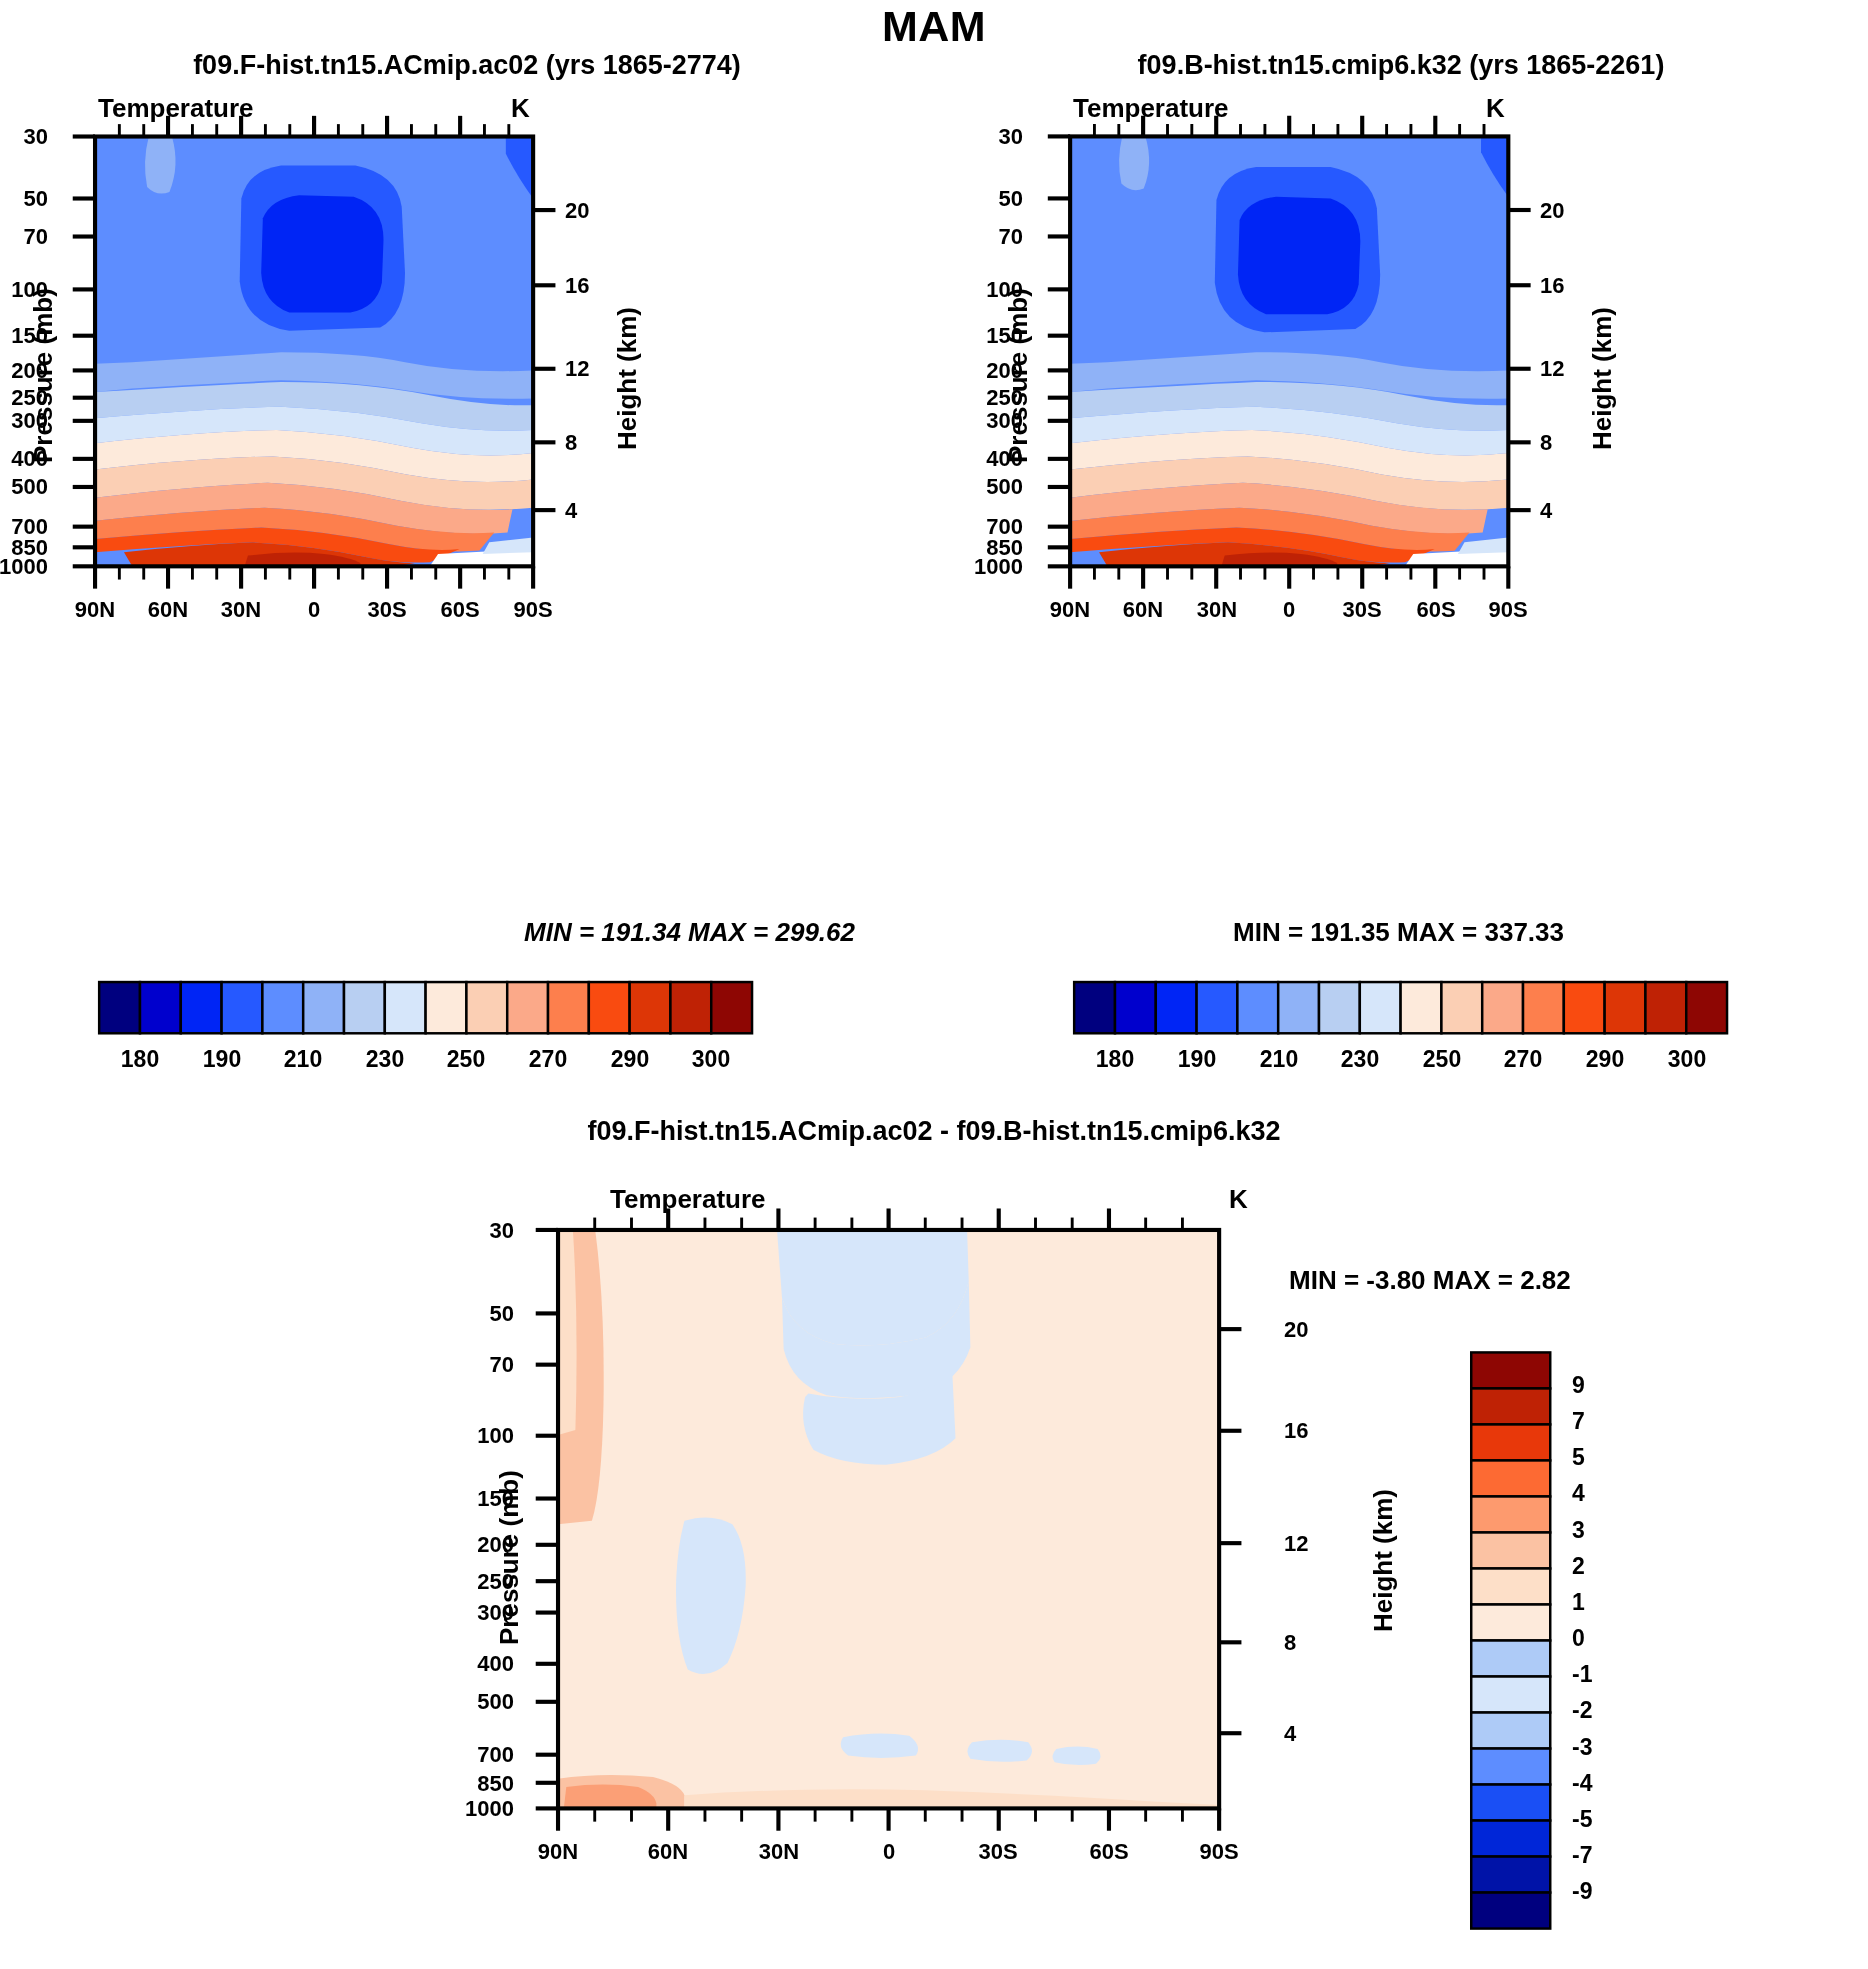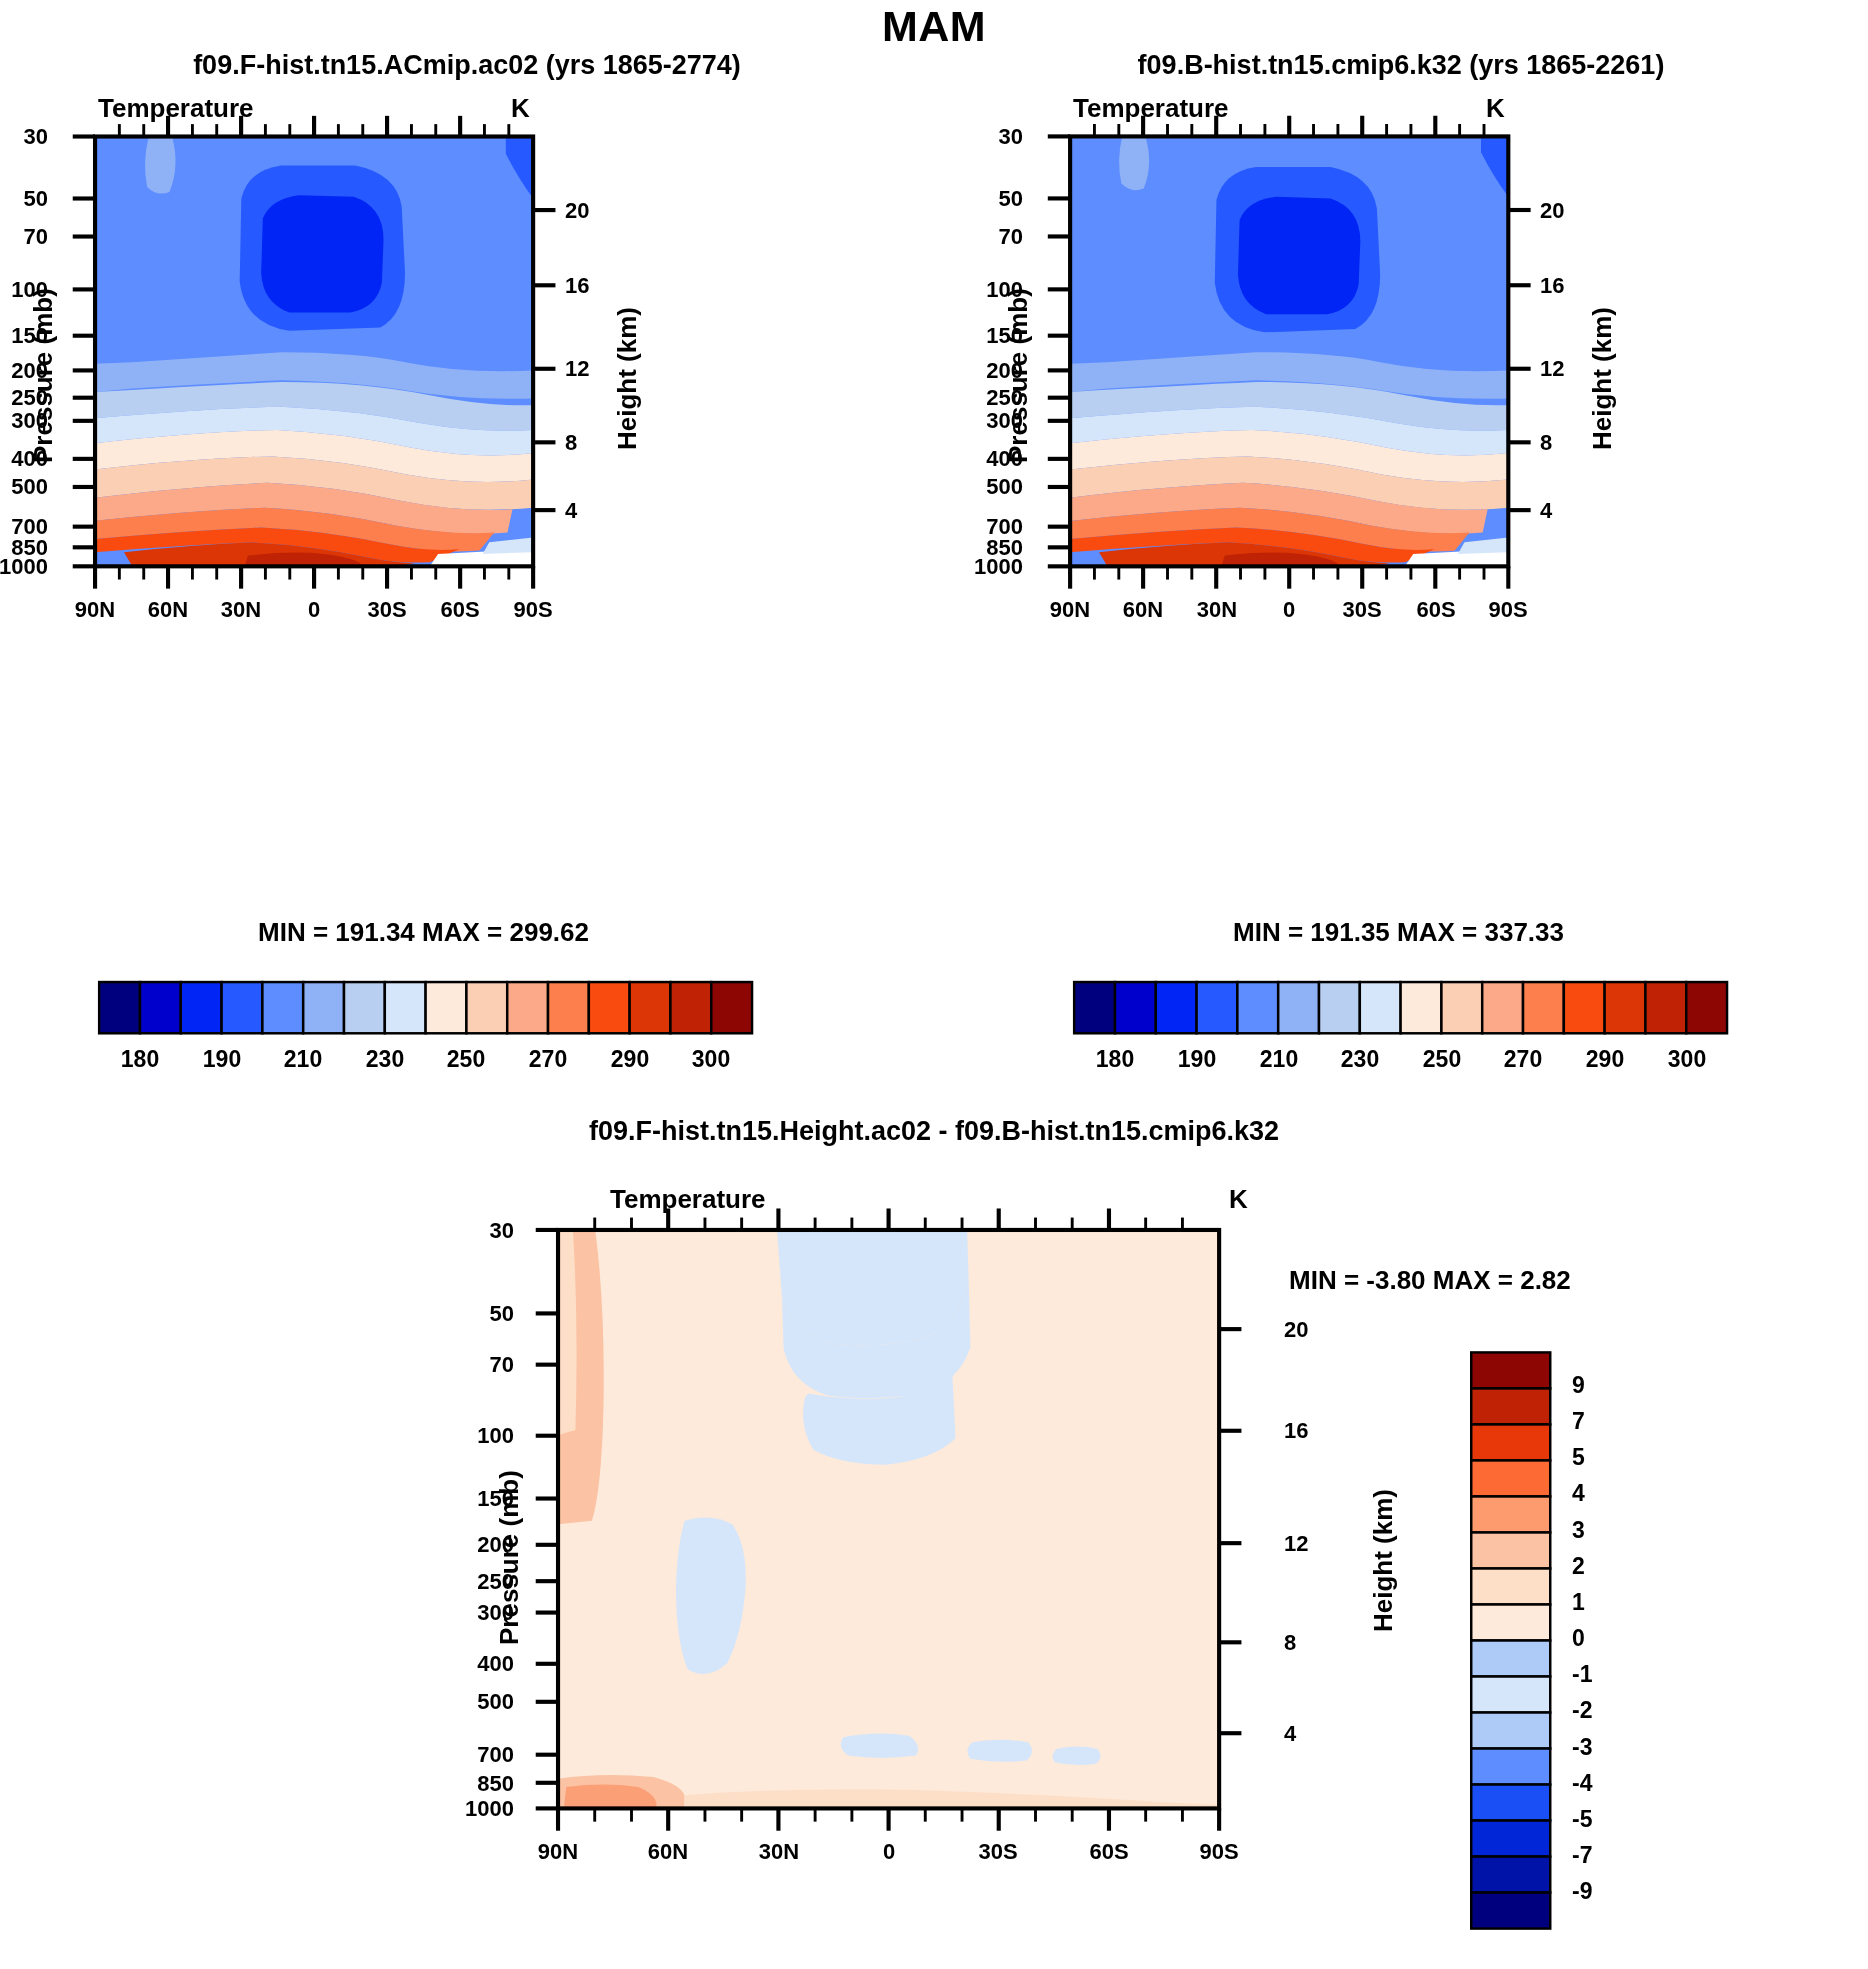--- a/index.html
+++ b/index.html
@@ -27,21 +27,21 @@
 </head>
 <body>
 
 <div id="suptitle">MAM</div>
 
 <div class="panel-title" style="left:0;top:50px;width:934px;">f09.F-hist.tn15.ACmip.ac02 (yrs 1865-2774)</div>
 <div class="plot-head" style="left:98px;top:93px;">Temperature</div>
 <div class="plot-head" style="left:511px;top:93px;">K</div>
 <div class="axname rot" style="left:28px;top:463px;">Pressure (mb)</div>
 <div class="axname rot" style="left:612px;top:450px;">Height (km)</div>
-<div class="minmax" style="left:0;top:917px;width:847px;text-align:center;">MIN = 191.34  MAX = 299.62</div>
+<div class="minmax" style="left:8px;top:917px;width:847px;text-align:right;font-style:italic;">MIN = 191.34  MAX = 299.62</div>
 
 <svg class="abs" style="left:0;top:0;" width="934" height="926" viewBox="0 0 1130 1120">
   <defs>
     <clipPath id="clipL">
         <rect x="115" y="165" width="530" height="520"></rect>
       </clipPath>
   </defs>
 
   <g clip-path="url(#clipL)">
     <rect x="115" y="165" width="530" height="520" fill="#5d8dff"></rect>
@@ -384,21 +384,21 @@
     <div class="cb-lbl" style="left: 1115px; top: 1046px; transform: translateX(-50%);">180</div>
     <div class="cb-lbl" style="left: 1197px; top: 1046px; transform: translateX(-50%);">190</div>
     <div class="cb-lbl" style="left: 1279px; top: 1046px; transform: translateX(-50%);">210</div>
     <div class="cb-lbl" style="left: 1360px; top: 1046px; transform: translateX(-50%);">230</div>
     <div class="cb-lbl" style="left: 1442px; top: 1046px; transform: translateX(-50%);">250</div>
     <div class="cb-lbl" style="left: 1523px; top: 1046px; transform: translateX(-50%);">270</div>
     <div class="cb-lbl" style="left: 1605px; top: 1046px; transform: translateX(-50%);">290</div>
     <div class="cb-lbl" style="left: 1687px; top: 1046px; transform: translateX(-50%);">300</div>
   </div>
 
-<div class="panel-title" style="left:0;top:1116px;width:1868px;">f09.F-hist.tn15.Height.ac02 - f09.B-hist.tn15.cmip6.k32</div>
+<div class="panel-title" style="left:0;top:1116px;width:1868px;">f09.F-hist.tn15.ACmip.ac02 - f09.B-hist.tn15.cmip6.k32</div>
 <div class="plot-head" style="left:610px;top:1184px;">Temperature</div>
 <div class="plot-head" style="left:1229px;top:1184px;">K</div>
 <div class="axname rot" style="left:494px;top:1645px;">Pressure (mb)</div>
 <div class="axname rot" style="left:1368px;top:1632px;">Height (km)</div>
 <div class="minmax" style="left:1289px;top:1265px;">MIN =  -3.80  MAX =   2.82</div>
 
 <svg class="abs" style="left:463px;top:1157px;" width="909" height="769" viewBox="0 0 1100 930">
   <defs>
     <clipPath id="clipD">
         <rect x="115" y="88" width="800" height="700"></rect>

